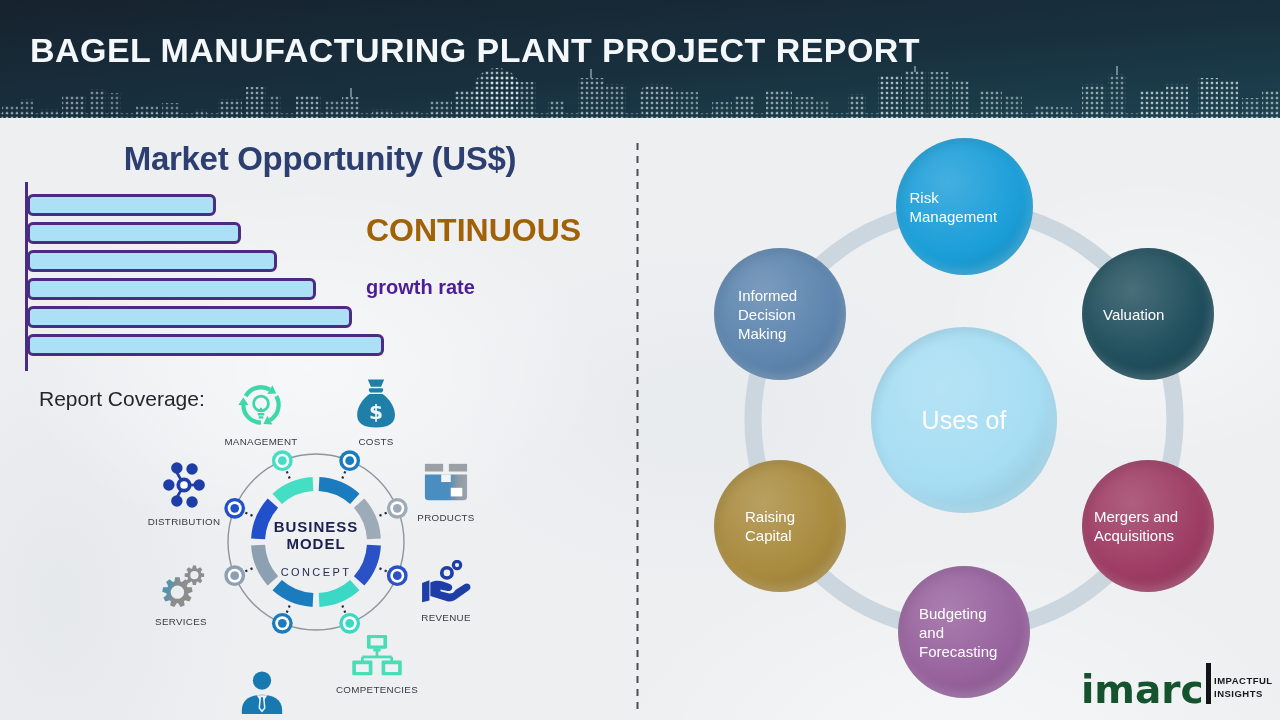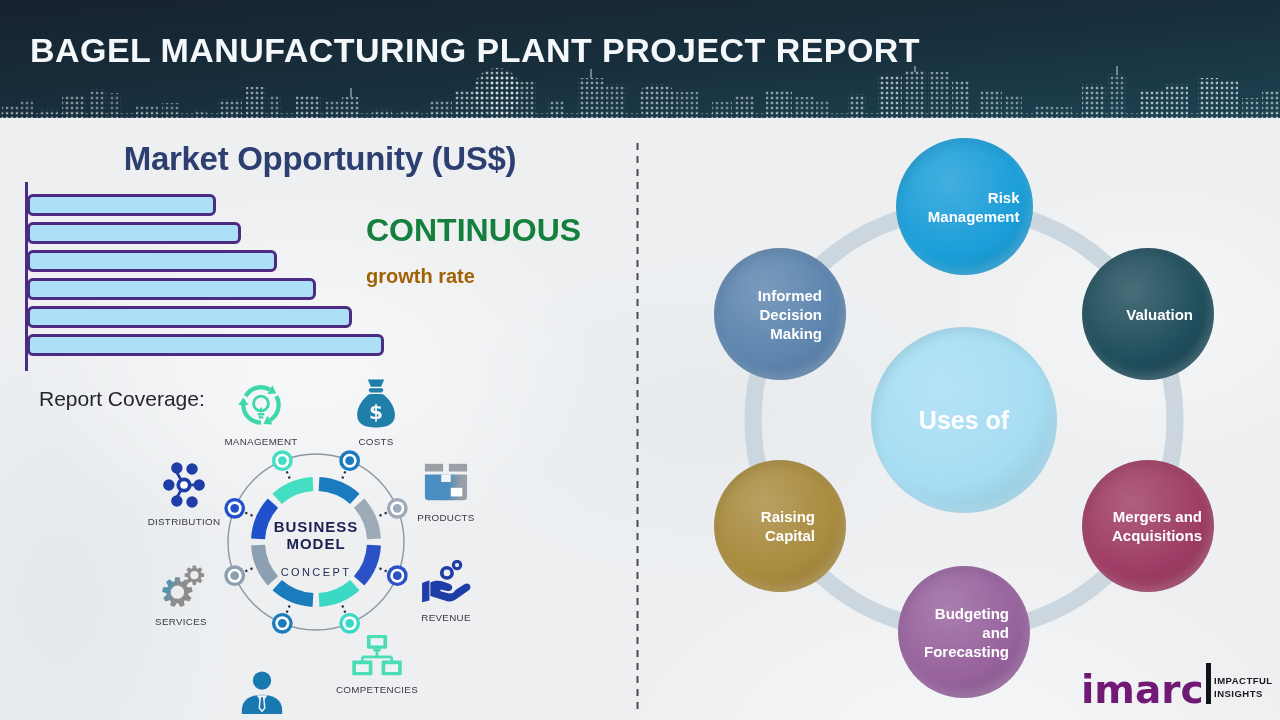--- a/index.html
+++ b/index.html
@@ -31,22 +31,22 @@
     left:40px; top:140px; width:560px; text-align:center;
     color:#2d3f70; font-size:33px; font-weight:bold; letter-spacing:-0.3px;
   }
   #axis { left:25px; top:182px; width:3px; height:189px; background:#4b2c82; }
   .bar {
     position:absolute; left:27px; height:22px;
     background:#abe0f6; border:3px solid #4b2c82; border-radius:6px;
   }
   #growth-note { left:366px; top:203px; width:270px; }
   #growth-line1 { color:#35353f; font-size:20px; font-weight:bold; letter-spacing:0.2px; white-space:nowrap; }
-  #growth-line2 { color:#15803d; font-size:32px; font-weight:bold; letter-spacing:0px; margin-top:9px; }
-  #growth-line3 { color:#a16207; font-size:20px; font-weight:bold; margin-top:16px; }
+  #growth-line2 { color:#a16207; font-size:32px; font-weight:bold; letter-spacing:0px; margin-top:9px; }
+  #growth-line3 { color:#4c1d95; font-size:20px; font-weight:bold; margin-top:27px; }
 
   
   #coverage-label { left:39px; top:387px; color:#25252d; font-size:21px; font-weight:normal; }
   .cov-item { position:absolute; width:120px; text-align:center; }
   .cov-item .ic { display:block; margin:0 auto; }
   .cov-item .lbl {
     display:block; margin-top:6px; color:#3a3a42; font-size:9.8px;
     letter-spacing:0.3px; white-space:nowrap;
   }
   
@@ -62,40 +62,40 @@
   
   #bm-svg { left:206px; top:432px; width:220px; height:220px; }
   #bm-text { left:246px; top:518px; width:140px; text-align:center; }
   #bm-line1, #bm-line2 { color:#1b2050; font-size:15px; font-weight:bold; letter-spacing:1px; line-height:17px; }
   #bm-sub { color:#272c52; font-size:11px; letter-spacing:2.4px; margin-top:14px; }
 
   
   #orbit-ring { left:744px; top:200px; width:440px; height:440px; }
   .circle {
     position:absolute; border-radius:50%;
-    display:flex; align-items:center; justify-content:center; text-align:right;
-    color:#fff; font-weight:bold;
+    display:flex; align-items:center; justify-content:center; text-align:left;
+    color:#fff; font-weight:normal;
   }
   #hub { left:871px; top:327px; width:186px; height:186px; font-size:25px; line-height:30px; }
   .sat { font-size:15px; line-height:19px; }
   #sat-0 { left:896px; top:138px; width:137px; height:137px; }
   #sat-1 { left:1082px; top:248px; width:132px; height:132px; }
   #sat-2 { left:1082px; top:460px; width:132px; height:132px; }
   #sat-3 { left:898px;  top:566px; width:132px; height:132px; }
   #sat-4 { left:714px;  top:460px; width:132px; height:132px; }
   #sat-5 { left:714px;  top:248px; width:132px; height:132px; }
   #sat-0 span { width:110px; } #sat-1 span { width:90px; }
   #sat-2 span { width:108px; } #sat-3 span { width:90px; }
   #sat-4 span { width:70px; }  #sat-5 span { width:84px; }
 
   
   #logo { left:1081px; top:643px; width:196px; height:70px; }
   #logo-word {
     position:absolute; left:0px; bottom:2px;
-    color:#701a75; font-family:"DejaVu Sans", sans-serif;
+    color:#14532d; font-family:"DejaVu Sans", sans-serif;
     font-size:39px; font-weight:bold; letter-spacing:0px; line-height:42px;
   }
   #logo-bar { position:absolute; left:125px; bottom:9px; width:5px; height:41px; background:#121317; }
   #logo-tag { position:absolute; left:133px; bottom:13px; color:#17181c; font-size:9.5px; font-weight:bold; letter-spacing:0.5px; line-height:12.5px; }
 </style>
 </head>
 <body>
 
 <div class="abs" style="left:0;top:118px;width:1280px;height:602px;
   background:

